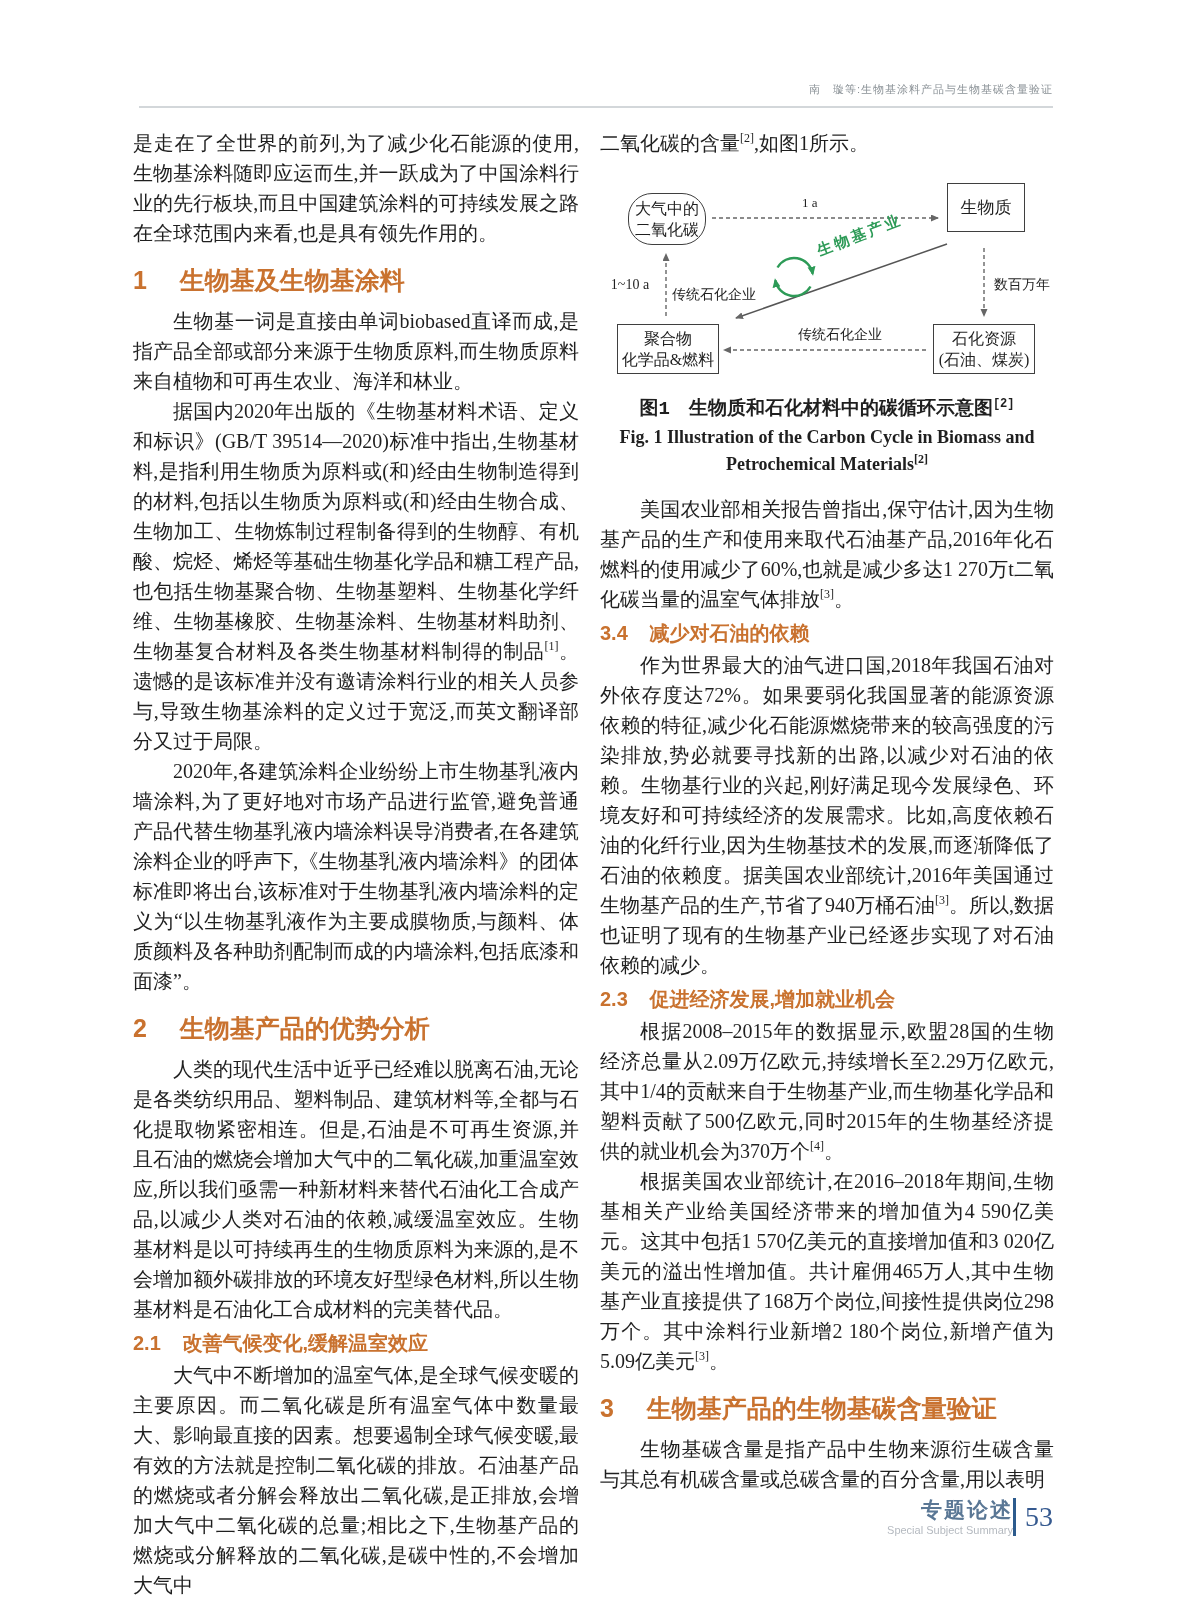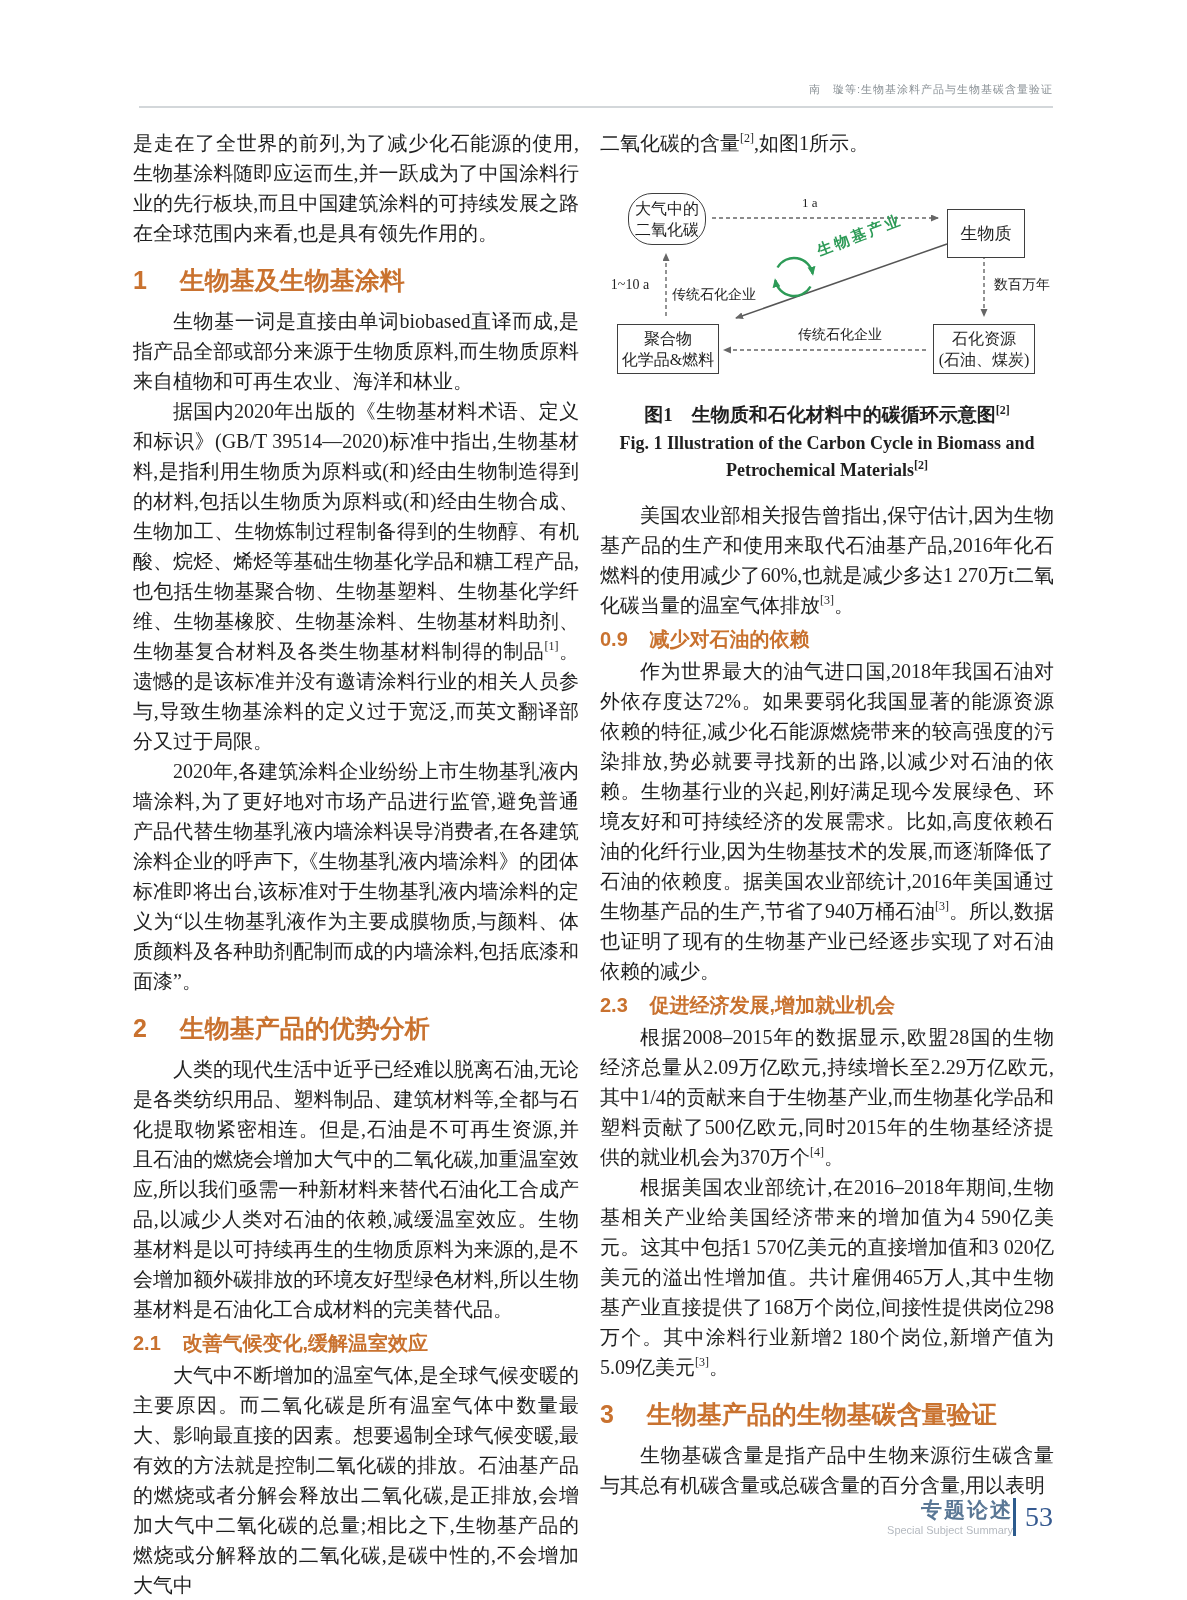--- a/index.html
+++ b/index.html
@@ -62,21 +62,21 @@
     position:absolute;font-size:14px;color:#1f1f1f;line-height:16px;white-space:nowrap;text-align:center;
   }
   .fig-label.small{font-size:13px;}
   .lbl-bio{
     position:absolute;left:218px;top:62px;
     color:#2d9b57;font-weight:bold;font-size:15px;letter-spacing:3px;
     transform:rotate(-21deg);transform-origin:left center;white-space:nowrap;
   }
   .caption-cn{
     text-align:center;font-weight:bold;font-size:19px;line-height:26px;
-    margin:26px 0 2px 0;color:#1f1f1f;
+    margin:20px 0 2px 0;color:#1f1f1f;font-family:Liberation Mono, monospace;
   }
   .caption-en{
     text-align:center;font-weight:bold;font-size:18px;line-height:27px;
     margin:0;color:#1f1f1f;font-family:"Liberation Serif","DejaVu Serif",serif;
   }
   .after-caption{margin-top:16px;}
   
   .footer{
     position:absolute;top:1498px;right:134px;
     display:flex;align-items:flex-start;
@@ -158,21 +158,21 @@
         <line x1="347" y1="64" x2="136" y2="138" stroke="#555555" stroke-width="1.5" marker-end="url(#ah-gray)"></line>
 
         <path d="M 177.5 87.5 A 19 19 0 0 1 212.7 93.7" fill="none" stroke="#2d9b57" stroke-width="2.4" marker-end="url(#ah-green)"></path>
         <path d="M 210.5 106.5 A 19 19 0 0 1 175.3 100.3" fill="none" stroke="#2d9b57" stroke-width="2.4" marker-end="url(#ah-green)"></path>
       </svg>
 
       <div class="fig-box" style="left:28px;top:13px;width:76px;height:50px;border-radius:24px;">
         <span>大气中的</span>
         <span>二氧化碳</span>
       </div>
-      <div class="fig-box" style="left:347px;top:29px;width:76px;height:47px;font-size:17px;">
+      <div class="fig-box" style="left:347px;top:3px;width:76px;height:47px;font-size:17px;">
         <span>生物质</span>
       </div>
       <div class="fig-box" style="left:17px;top:144px;width:100px;height:48px;">
         <span>聚合物</span>
         <span>化学品&amp;燃料</span>
       </div>
       <div class="fig-box" style="left:333px;top:144px;width:100px;height:48px;align-items:center;">
         <span>石化资源</span>
         <span>(石油、煤炭)</span>
       </div>
@@ -185,21 +185,21 @@
       <div class="lbl-bio">生物基产业</div>
     </div>
 
     <p class="caption-cn">图1　生物质和石化材料中的碳循环示意图<sup>[2]</sup></p>
     <p class="caption-en">Fig. 1 Illustration of the Carbon Cycle in Biomass and</p>
     <p class="caption-en">Petrochemical Materials<sup>[2]</sup></p>
 
     <p class="body-text after-caption">美国农业部相关报告曾指出,保守估计,因为生物基产品的生产和使用来取代石油基产品,2016年化石燃料的使用减少了60%,也就是减少多达1 270万t二氧化碳当量的温室气体排放<sup>[3]</sup>。</p>
 
     <h2 class="h-sub">
-      <span class="h-num">0.9</span>
+      <span class="h-num">3.4</span>
       <span class="h-title">减少对石油的依赖</span>
     </h2>
 
     <p class="body-text">作为世界最大的油气进口国,2018年我国石油对外依存度达72%。如果要弱化我国显著的能源资源依赖的特征,减少化石能源燃烧带来的较高强度的污染排放,势必就要寻找新的出路,以减少对石油的依赖。生物基行业的兴起,刚好满足现今发展绿色、环境友好和可持续经济的发展需求。比如,高度依赖石油的化纤行业,因为生物基技术的发展,而逐渐降低了石油的依赖度。据美国农业部统计,2016年美国通过生物基产品的生产,节省了940万桶石油<sup>[3]</sup>。所以,数据也证明了现有的生物基产业已经逐步实现了对石油依赖的减少。</p>
 
     <h2 class="h-sub">
       <span class="h-num">2.3</span>
       <span class="h-title">促进经济发展,增加就业机会</span>
     </h2>
 

